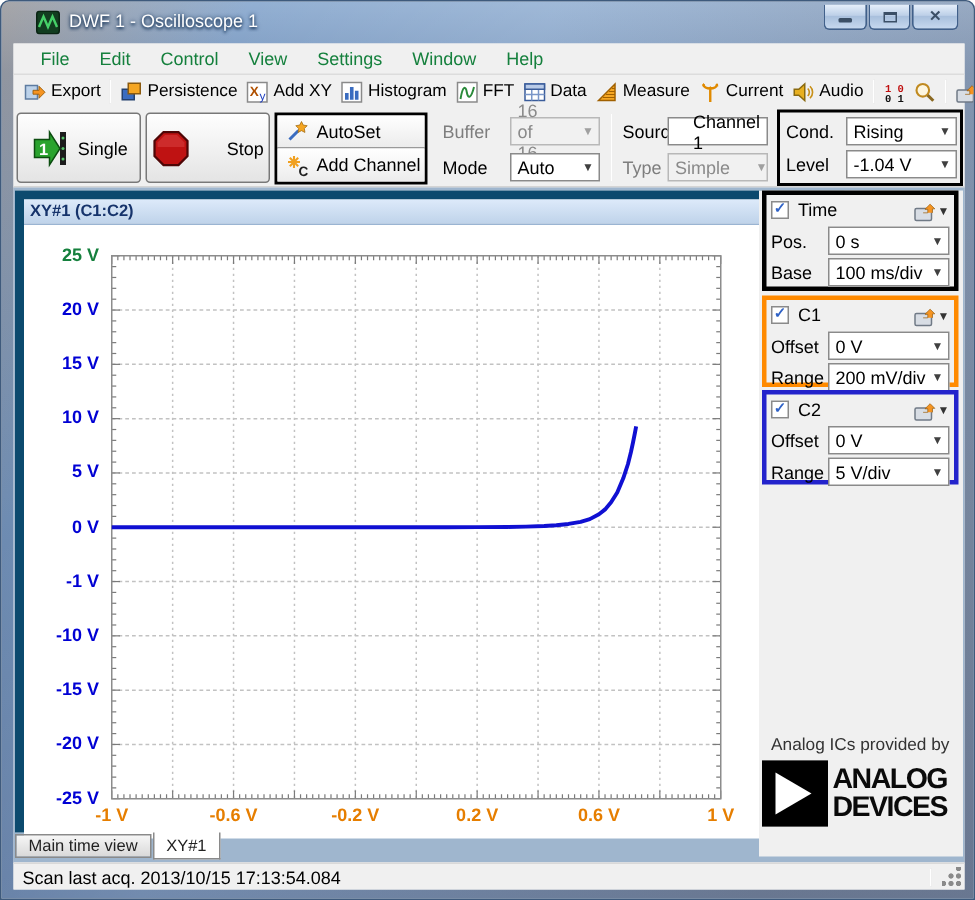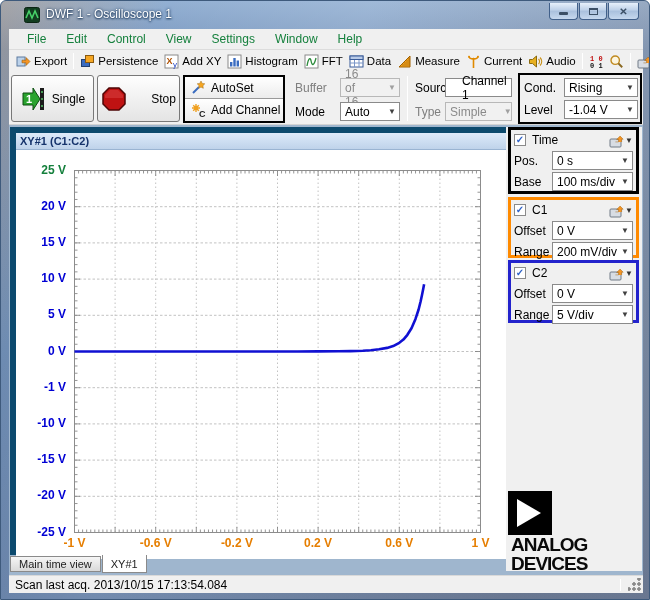--- a/index.html
+++ b/index.html
@@ -75,21 +75,21 @@
     color:#2f62c6; line-height:10px; text-align:center; }
   .sp-label { font-size:12px; color:#000; margin-left:6px; flex:1; }
   .sp-row { height:21px; display:flex; align-items:center; padding:0 3px; position:relative; }
   .sp-row-label { font-size:12px; width:38px; }
   .sp-combo { flex:1; height:19px; background:#fff; border:1px solid #8a8a8a; display:flex; align-items:center;
     justify-content:space-between; font-size:12px; padding:0 3px 0 4px; }
   .sp-combo .caret { font-size:8px; color:#404040; }
 
   #sponsor { position:absolute; left:2px; top:364px; width:131px; }
   #sponsor-caption { font-size:11.5px; color:#333; text-align:center; margin-bottom:4px; }
-  #adi-logo { display:flex; align-items:flex-start;flex-direction:column; }
+  #adi-logo { display:flex; align-items:center; }
   #adi-mark { width:44px; height:44px; background:#000; flex:none; }
   #adi-word { margin-left:3px; font-weight:bold; font-size:19px; line-height:19px; letter-spacing:-1px; color:#0a0a0a;
     font-stretch:condensed; }
 
   
   #tabstrip { position:absolute; left:1px; top:430px; height:18px; display:flex; }
   .tab { height:16px; margin-top:1px; padding:0 8px; font-size:11px; display:flex; align-items:center;
     background:linear-gradient(180deg,#f6f6f6,#d9d9d9); border:1px solid #8a8a8a; margin-right:1px; color:#222; }
   .tab.active { background:#fff; height:18px; margin-top:0; border-top:none; font-size:11px; }
   #statusbar { position:absolute; left:0; top:546px; width:634px; height:18px; background:#f0f0f0;
@@ -686,20 +686,21 @@
             <div class="tick-label-x" style="left: 115.7px; top: 385.5px; color: rgb(230, 126, 0);">-0.6 V</div>
             <div class="tick-label-x" style="left: 196.9px; top: 385.5px; color: rgb(230, 126, 0);">-0.2 V</div>
             <div class="tick-label-x" style="left: 278.1px; top: 385.5px; color: rgb(230, 126, 0);">0.2 V</div>
             <div class="tick-label-x" style="left: 359.3px; top: 385.5px; color: rgb(230, 126, 0);">0.6 V</div>
             <div class="tick-label-x" style="left: 440.5px; top: 385.5px; color: rgb(230, 126, 0);">1 V</div>
           </div>
       </div>
 
       <div id="sidebar">
         <div id="sponsor">
+          <div id="sponsor-caption">Analog ICs provided by</div>
           <div id="adi-logo">
             <svg id="adi-mark" viewBox="0 0 44 44">
               <rect width="44" height="44" fill="#000"></rect>
               <polygon points="9,8 9,36 33,22" fill="#fff"></polygon>
             </svg>
             <div id="adi-word">
               <div>ANALOG</div>
               <div>DEVICES</div>
             </div>
           </div>

